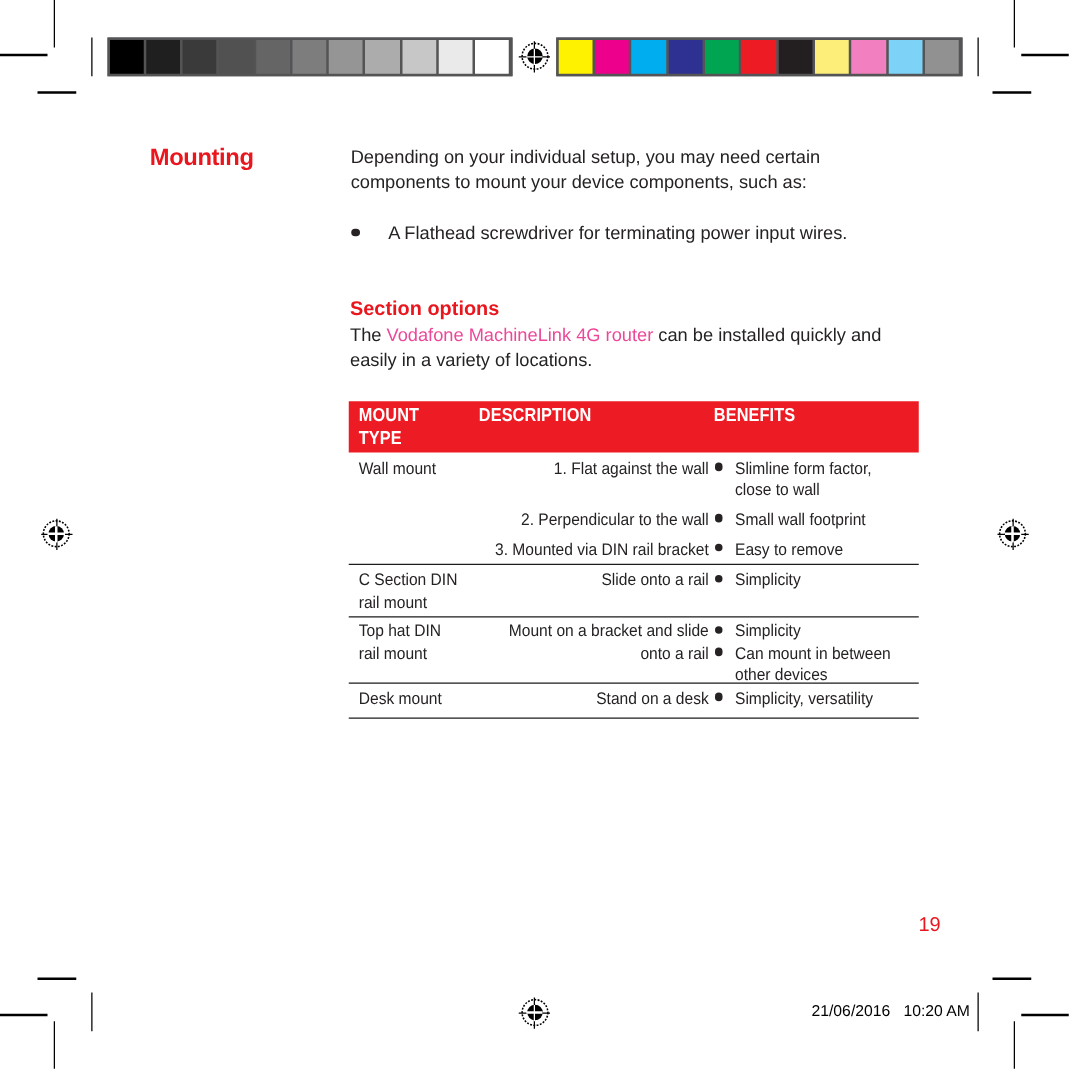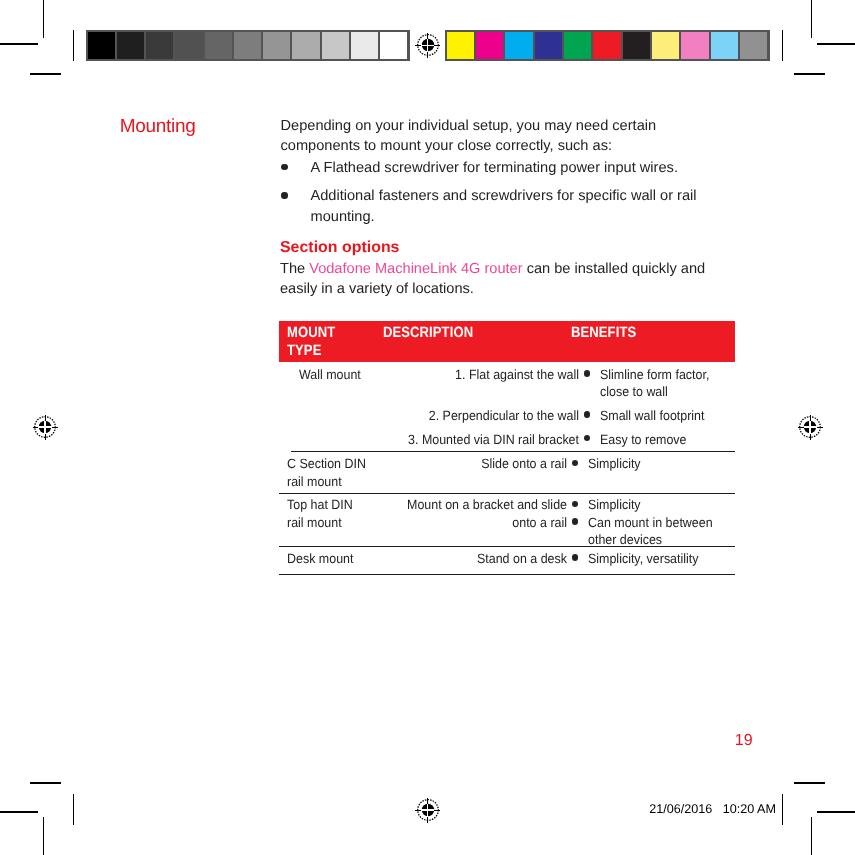--- a/index.html
+++ b/index.html
@@ -22,26 +22,26 @@
   .rv{position:absolute;left:12.5px;top:0.5px;width:1px;height:25px;background:#000;}
   .rwh{position:absolute;left:6.4px;top:12.2px;width:13.2px;height:1.6px;background:#fff;}
   .rwv{position:absolute;left:12.2px;top:6.4px;width:1.6px;height:13.2px;background:#fff;}
 
   
   .calbar{position:absolute;display:flex;box-sizing:border-box;
           border:2px solid #545456;background:#545456;gap:2px;}
   .calbar .sw{flex:1 1 0;height:100%;}
 
   
-  .heading{position:absolute;color:#ea161e;font-weight:normal;
+  .heading{position:absolute;color:#ea161e;font-weight:bold;
            font-size:19px;line-height:21.1px;letter-spacing:-0.3px;}
   .col{position:absolute;color:#262224;font-size:14.6px;line-height:20.5px;}
   .col p{margin:0;}
   .bullets{margin:0;padding:0;list-style:none;}
-  .bullets li{position:relative;padding-left:30px;margin-top:1px;}
+  .bullets li{position:relative;padding-left:30px;margin-top:20px;}
   .bullets li + li{margin-top:8px;}
   .bullets li::before{content:"";position:absolute;left:0.8px;top:6.3px;
        width:6.5px;height:6.5px;border-radius:50%;background:#262224;}
   .subhead{color:#ea161e;font-weight:bold;font-size:15.9px;letter-spacing:0.02px;}
   .lnk{color:#ec4899;}
 
   
   .tbl{position:absolute;font-size:13.4px;line-height:17.3px;color:#262224;}
   .thead{background:#ed1c24;color:#fff;font-weight:bold;font-size:15px;
          line-height:18px;letter-spacing:0.1px;position:relative;height:41px;}
@@ -148,40 +148,39 @@
       <div class="sw" style="background: rgb(242, 128, 192);"></div>
       <div class="sw" style="background: rgb(125, 211, 247);"></div>
       <div class="sw" style="background: rgb(145, 145, 145);"></div>
     </div>
 
   <div class="heading" style="left:119.8px;top:116px;width:160px;">
     <div>Mounting</div>
   </div>
 
   <div class="col" style="left:280.5px;top:115.7px;width:420px;">
-    <p>Depending on your individual setup, you may need certain components to mount your close correctly, such as:</p>
+    <p>Depending on your individual setup, you may need certain components to mount your device components, such as:</p>
     <ul class="bullets">
       <li>A Flathead screwdriver for terminating power input wires.</li>
-      <li>Additional fasteners and screwdrivers for specific wall or rail mounting.</li>
     </ul>
   </div>
 
   <div class="col" style="left:280px;top:238px;width:430px;">
     <div class="subhead">Section options</div>
     <p><span>The </span><span class="lnk">Vodafone MachineLink 4G router</span><span> can be installed quickly and easily in a variety of locations.</span></p>
   </div>
 
   <div class="tbl" style="left:279px;top:321.2px;width:456px;">
     <div class="thead">
       <span style="left:8px;width:62px;">MOUNT TYPE</span>
       <span style="left:103.5px;">DESCRIPTION</span>
       <span style="left:292px;">BENEFITS</span>
     </div>
     <div id="tbody">
-        <div class="trow" style="height: 89.35px; margin-left: 12px;">
+        <div class="trow" style="height: 89.35px;">
           <div class="cell c1" style="top:0px">
             <i>Wall mount</i>
           </div>
           <div class="cell c2" style="top:0px">
             <i>1. Flat against the wall</i>
           </div>
           <div class="cell c2" style="top:41px">
             <i>2. Perpendicular to the wall</i>
           </div>
           <div class="cell c2" style="top:64.7px">

